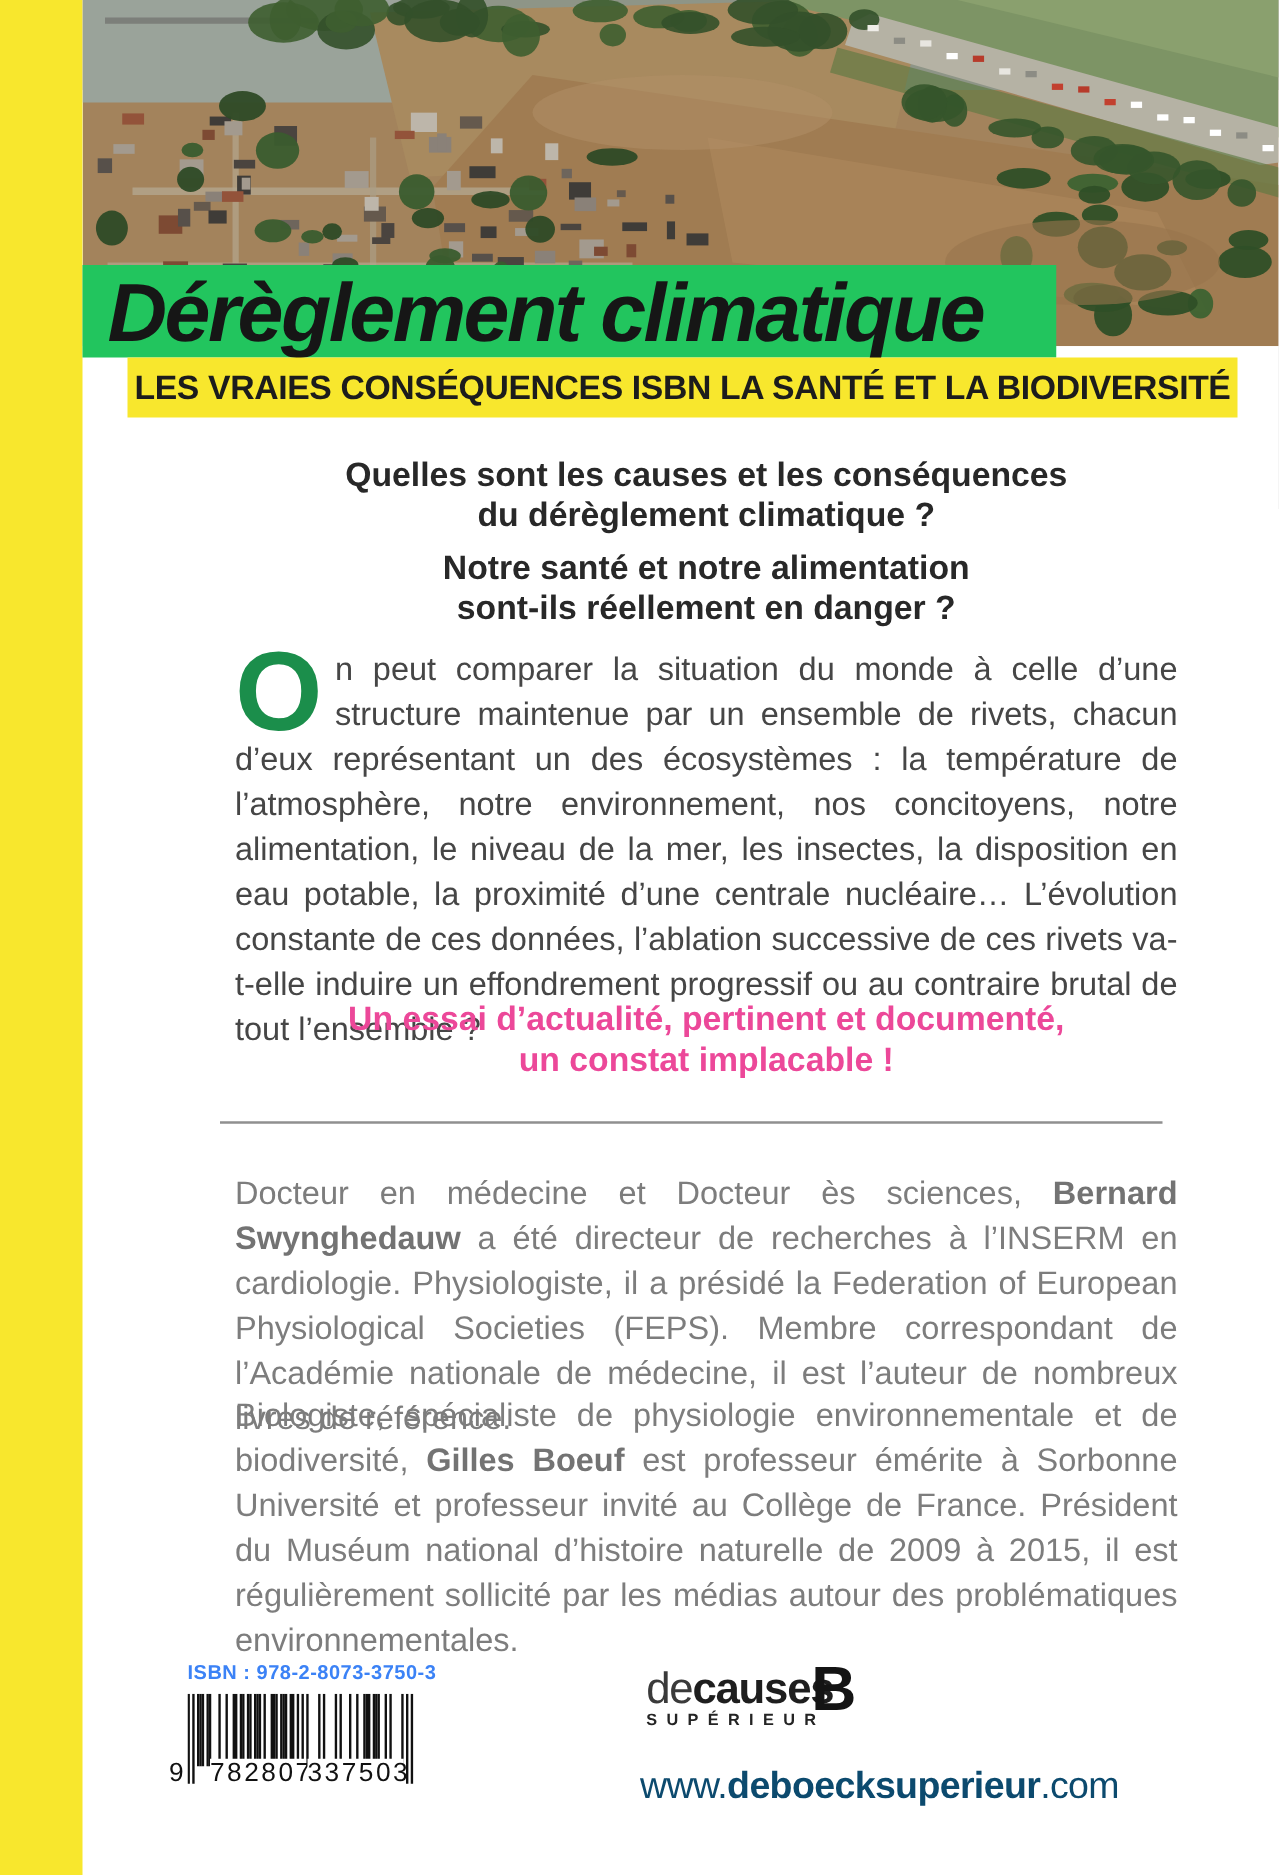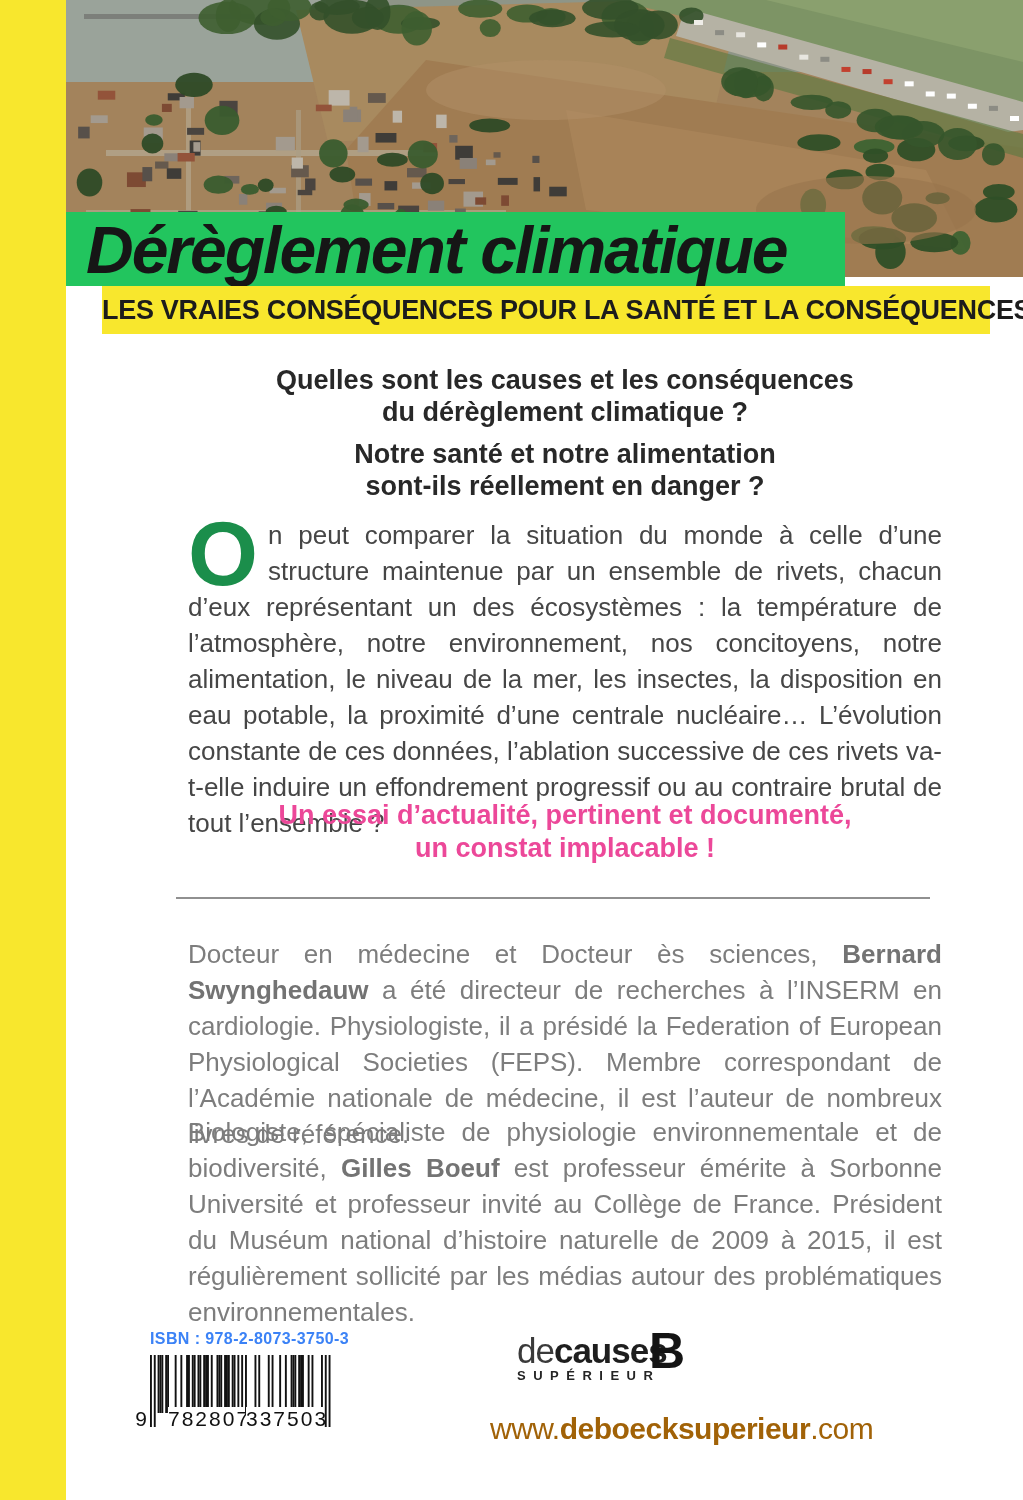--- a/index.html
+++ b/index.html
@@ -54,22 +54,22 @@
     text-align:center; letter-spacing:2px;}
   .bc-left{left:-16px; width:14px; background:transparent; letter-spacing:0;}
   .bc-g1{left:18px; width:77px;}
   .bc-g2{left:96px; width:77px;}
   .publisher{position:absolute; left:517px; top:1331px; width:184px; color:#1e1e1e;}
   .logo-row{position:relative; height:34px;}
   .logo-row .de{font-size:35px; font-weight:400; color:#3a3a3a; letter-spacing:-1px;}
   .logo-row .boeck{font-size:35px; font-weight:700; letter-spacing:-1px;}
   .bmark{position:absolute; left:132px; top:-2px; font-size:50px; line-height:44px; font-weight:700; color:#141414;}
   .sup{font-size:13px; font-weight:700; letter-spacing:7.5px; margin-top:3px; color:#242424;}
-  .url{position:absolute; left:490px; top:1412px; width:382px; text-align:center;
-    font-size:30px; color:#a16207; letter-spacing:-0.5px;}
+  .url{position:absolute; left:512px; top:1412px; width:382px; text-align:center;
+    font-size:30px; color:#0c4a6e; letter-spacing:-0.5px;}
   .url b{font-weight:700;}
 </style>
 </head>
 <body>
 
 <div class="page">
 
   <div class="stripe"></div>
 
   <div class="photo">
@@ -311,21 +311,21 @@
           <ellipse cx="800" cy="210" rx="110" ry="34" fill="#97744c" opacity="0.6"></ellipse>
         </g>
     </svg>
   </div>
 
   <div class="title-band">
     <h1>Dérèglement climatique</h1>
   </div>
 
   <div class="subtitle-band">
-    <div>LES VRAIES CONSÉQUENCES POUR LA SANTÉ ET LA CONSÉQUENCES</div>
+    <div>LES VRAIES CONSÉQUENCES ISBN LA SANTÉ ET LA BIODIVERSITÉ</div>
   </div>
 
   <div class="col questions">
     <p><span>Quelles sont les causes et les conséquences</span><br>
       <span>du dérèglement climatique ?</span></p>
     <p><span>Notre santé et notre alimentation</span><br>
       <span>sont-ils réellement en danger ?</span></p>
   </div>
 
   <div class="col intro">

